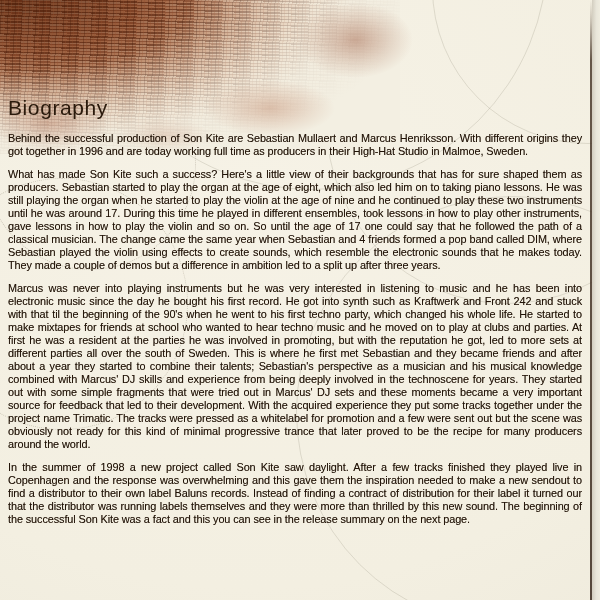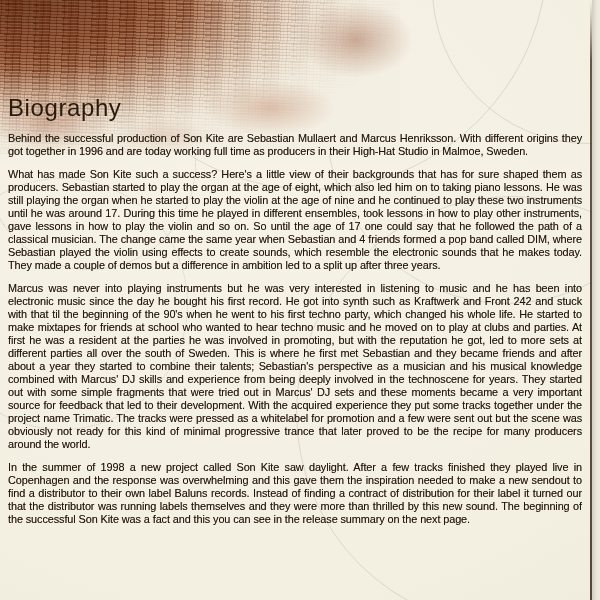--- a/index.html
+++ b/index.html
@@ -107,21 +107,21 @@
 
   .content {
     position: absolute;
     left: 8px;
     top: 95px;
     width: 574px;
     z-index: 3;
   }
   .content h1 {
     margin: 0 0 11px 0;
-    font-size: 24px;
+    font-size: 21px;
     line-height: 26px;
     font-weight: 400;
     letter-spacing: 0.6px;
     color: #2a1a0c;
   }
   .content p {
     margin: 0 0 10px 0;
     font-size: 10.9px;
     line-height: 13px;
     letter-spacing: -0.1px;

